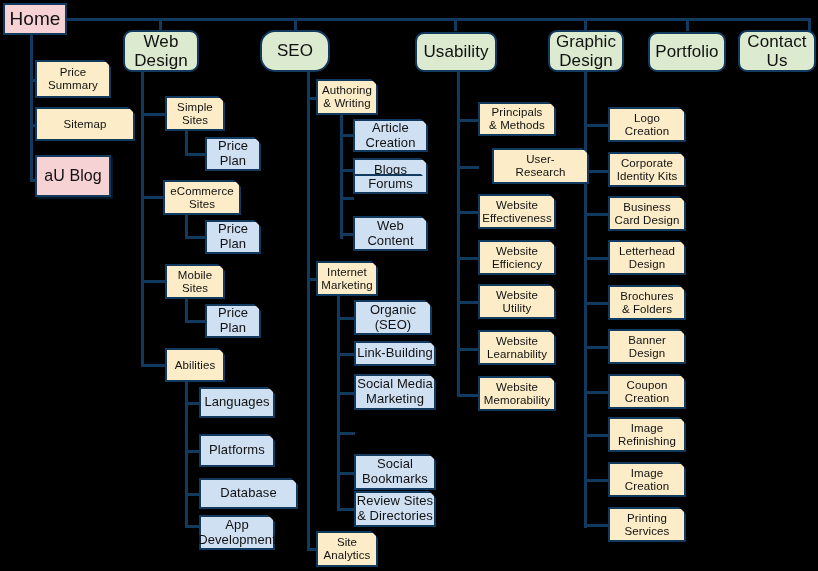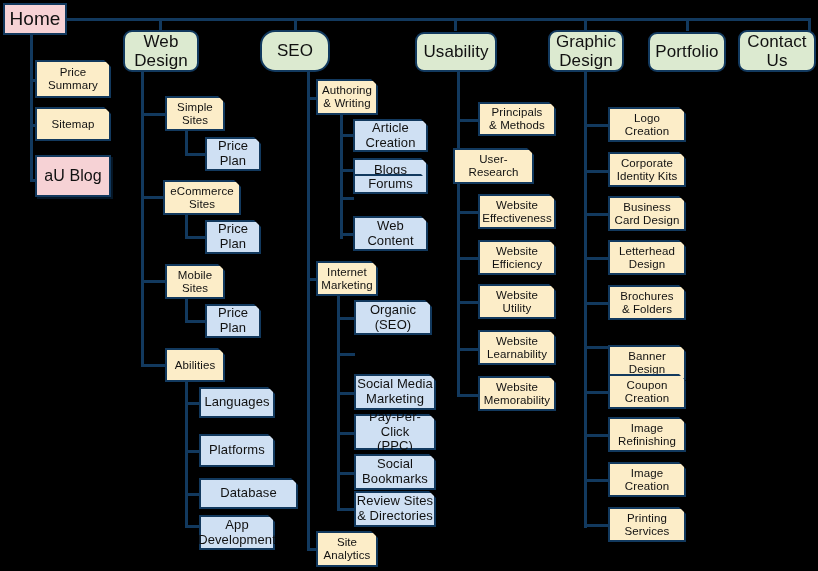--- a/index.html
+++ b/index.html
@@ -135,21 +135,21 @@
   <div class="conn" style="left:584px;top:346px;width:25px;height:3px;"></div>
   <div class="conn" style="left:584px;top:391px;width:25px;height:3px;"></div>
   <div class="conn" style="left:584px;top:434px;width:25px;height:3px;"></div>
   <div class="conn" style="left:584px;top:479px;width:25px;height:3px;"></div>
   <div class="conn" style="left:584px;top:524px;width:25px;height:3px;"></div>
 
   <div class="node n-root" style="left:3px;top:3px;width:64px;height:32px;">Home</div>
 
   <div class="node n-cream" style="left:35px;top:60px;width:76px;height:38px;">Price
 Summary</div>
-  <div class="node n-cream" style="left:35px;top:107px;width:76px;height:34px;">Sitemap</div>
+  <div class="node n-cream" style="left:35px;top:107px;width:100px;height:34px;">Sitemap</div>
   <div class="node n-pink" style="left:35px;top:155px;width:76px;height:42px;">aU Blog</div>
 
   <div class="node n-top" style="left:123px;top:30px;width:76px;height:42px;">Web
 Design</div>
   <div class="node n-top" style="left:260px;top:30px;width:70px;height:42px;border-radius:15px;">SEO</div>
   <div class="node n-top" style="left:415px;top:32px;width:82px;height:40px;">Usability</div>
   <div class="node n-top" style="left:548px;top:30px;width:76px;height:42px;">Graphic
 Design</div>
   <div class="node n-top" style="left:648px;top:32px;width:78px;height:40px;">Portfolio</div>
   <div class="node n-top" style="left:738px;top:30px;width:78px;height:42px;">Contact
@@ -183,35 +183,34 @@
 Creation</div>
   <div class="node n-blue" style="left:353px;top:158px;width:75px;height:24px;">Blogs</div>
   <div class="node n-blue" style="left:353px;top:174px;width:75px;height:20px;">Forums</div>
   <div class="node n-blue" style="left:353px;top:216px;width:75px;height:35px;">Web
 Content</div>
 
   <div class="node n-cream" style="left:316px;top:261px;width:62px;height:35px;">Internet
 Marketing</div>
   <div class="node n-blue" style="left:354px;top:300px;width:78px;height:35px;">Organic
 (SEO)</div>
+  <div class="node n-blue" style="left:354px;top:341px;width:82px;height:25px;">Link-Building</div>
   <div class="node n-blue" style="left:354px;top:374px;width:82px;height:36px;">Social Media
 Marketing</div>
-  <div class="node n-blue" style="left:354px;top:414px;width:82px;height:36px;">Pay-Per-Click
-(PPC)</div>
   <div class="node n-blue" style="left:354px;top:454px;width:82px;height:36px;">Social
 Bookmarks</div>
   <div class="node n-blue" style="left:354px;top:491px;width:82px;height:36px;">Review Sites
 &amp; Directories</div>
 
   <div class="node n-cream" style="left:316px;top:531px;width:62px;height:36px;">Site
 Analytics</div>
 
   <div class="node n-cream" style="left:478px;top:102px;width:78px;height:34px;">Principals
 &amp; Methods</div>
-  <div class="node n-cream" style="left:453px;top:148px;width:81px;height:36px;">User-
+  <div class="node n-cream" style="left:492px;top:148px;width:97px;height:36px;">User-
 Research</div>
   <div class="node n-cream" style="left:478px;top:194px;width:78px;height:35px;">Website
 Effectiveness</div>
   <div class="node n-cream" style="left:478px;top:240px;width:78px;height:35px;">Website
 Efficiency</div>
   <div class="node n-cream" style="left:478px;top:284px;width:78px;height:35px;">Website
 Utility</div>
   <div class="node n-cream" style="left:478px;top:330px;width:78px;height:35px;">Website
 Learnability</div>
   <div class="node n-cream" style="left:478px;top:376px;width:78px;height:35px;">Website
@@ -220,21 +219,21 @@
   <div class="node n-cream" style="left:608px;top:107px;width:78px;height:35px;">Logo
 Creation</div>
   <div class="node n-cream" style="left:608px;top:152px;width:78px;height:35px;">Corporate
 Identity Kits</div>
   <div class="node n-cream" style="left:608px;top:196px;width:78px;height:35px;">Business
 Card Design</div>
   <div class="node n-cream" style="left:608px;top:240px;width:78px;height:35px;">Letterhead
 Design</div>
   <div class="node n-cream" style="left:608px;top:285px;width:78px;height:35px;">Brochures
 &amp; Folders</div>
-  <div class="node n-cream" style="left:608px;top:345px;width:78px;height:35px;">Banner
+  <div class="node n-cream" style="left:608px;top:329px;width:78px;height:35px;">Banner
 Design</div>
   <div class="node n-cream" style="left:608px;top:374px;width:78px;height:35px;">Coupon
 Creation</div>
   <div class="node n-cream" style="left:608px;top:417px;width:78px;height:35px;">Image
 Refinishing</div>
   <div class="node n-cream" style="left:608px;top:462px;width:78px;height:35px;">Image
 Creation</div>
   <div class="node n-cream" style="left:608px;top:507px;width:78px;height:35px;">Printing
 Services</div>
 

